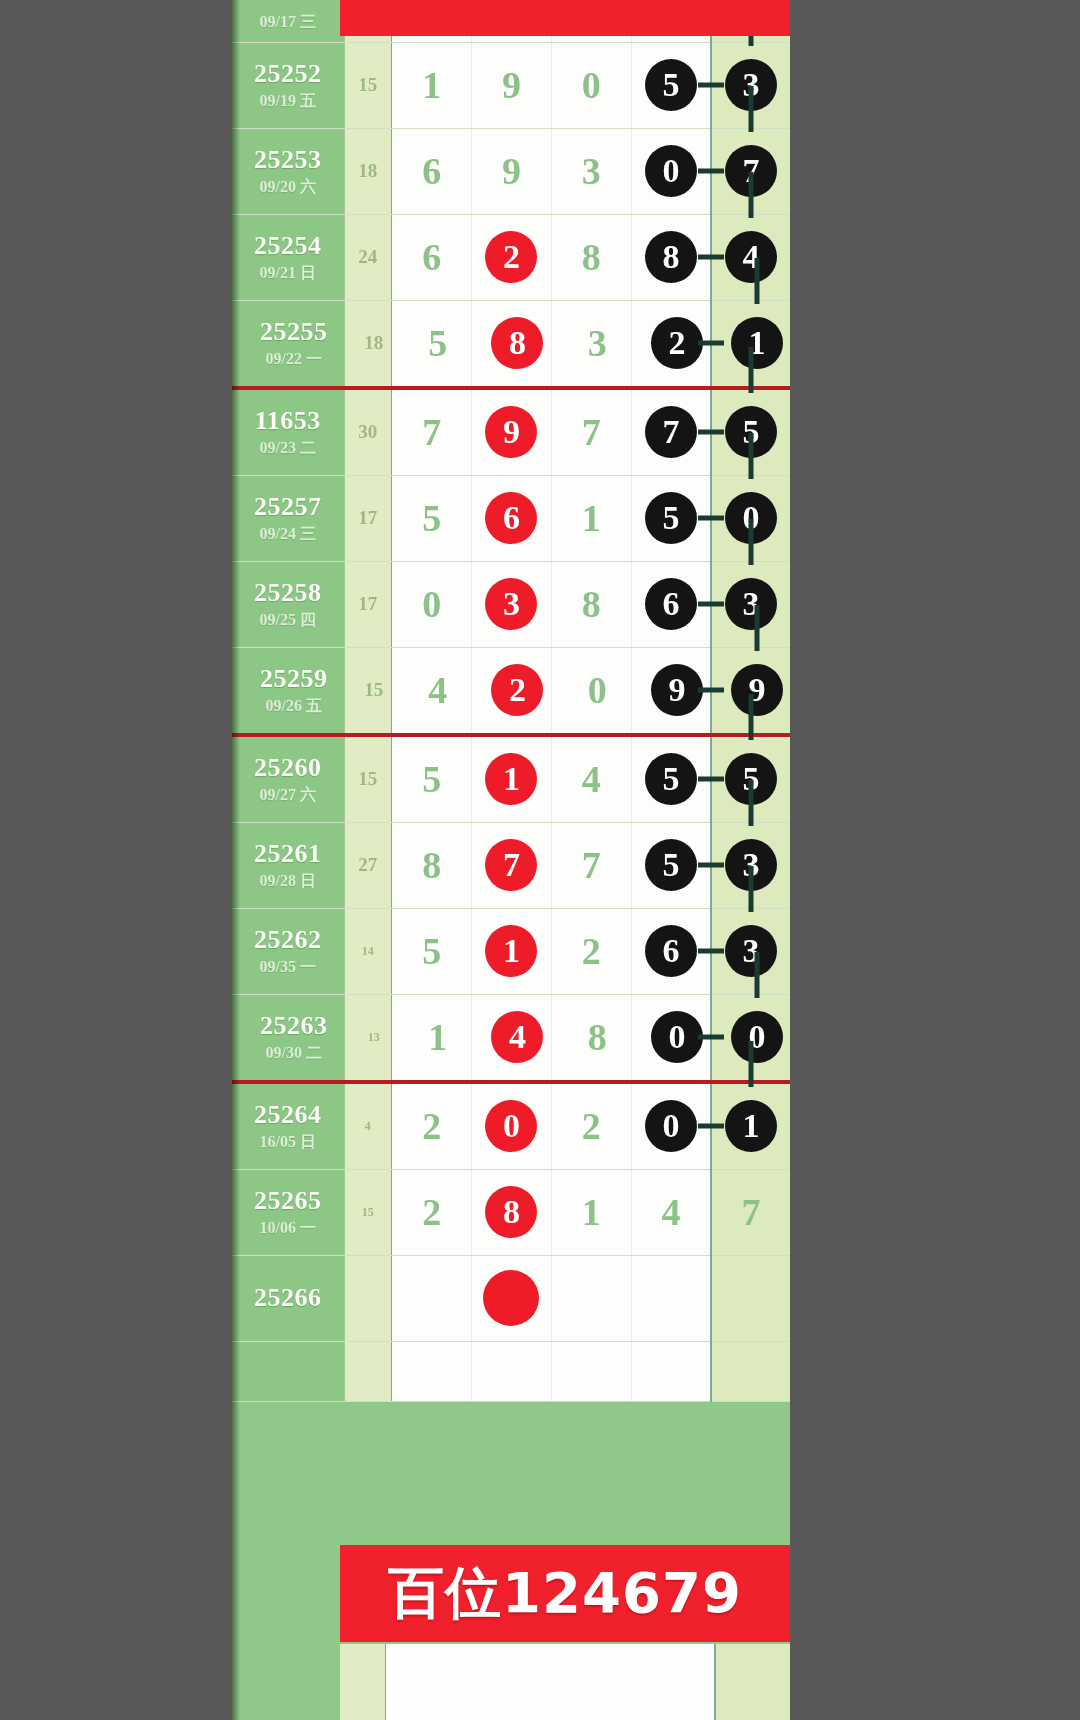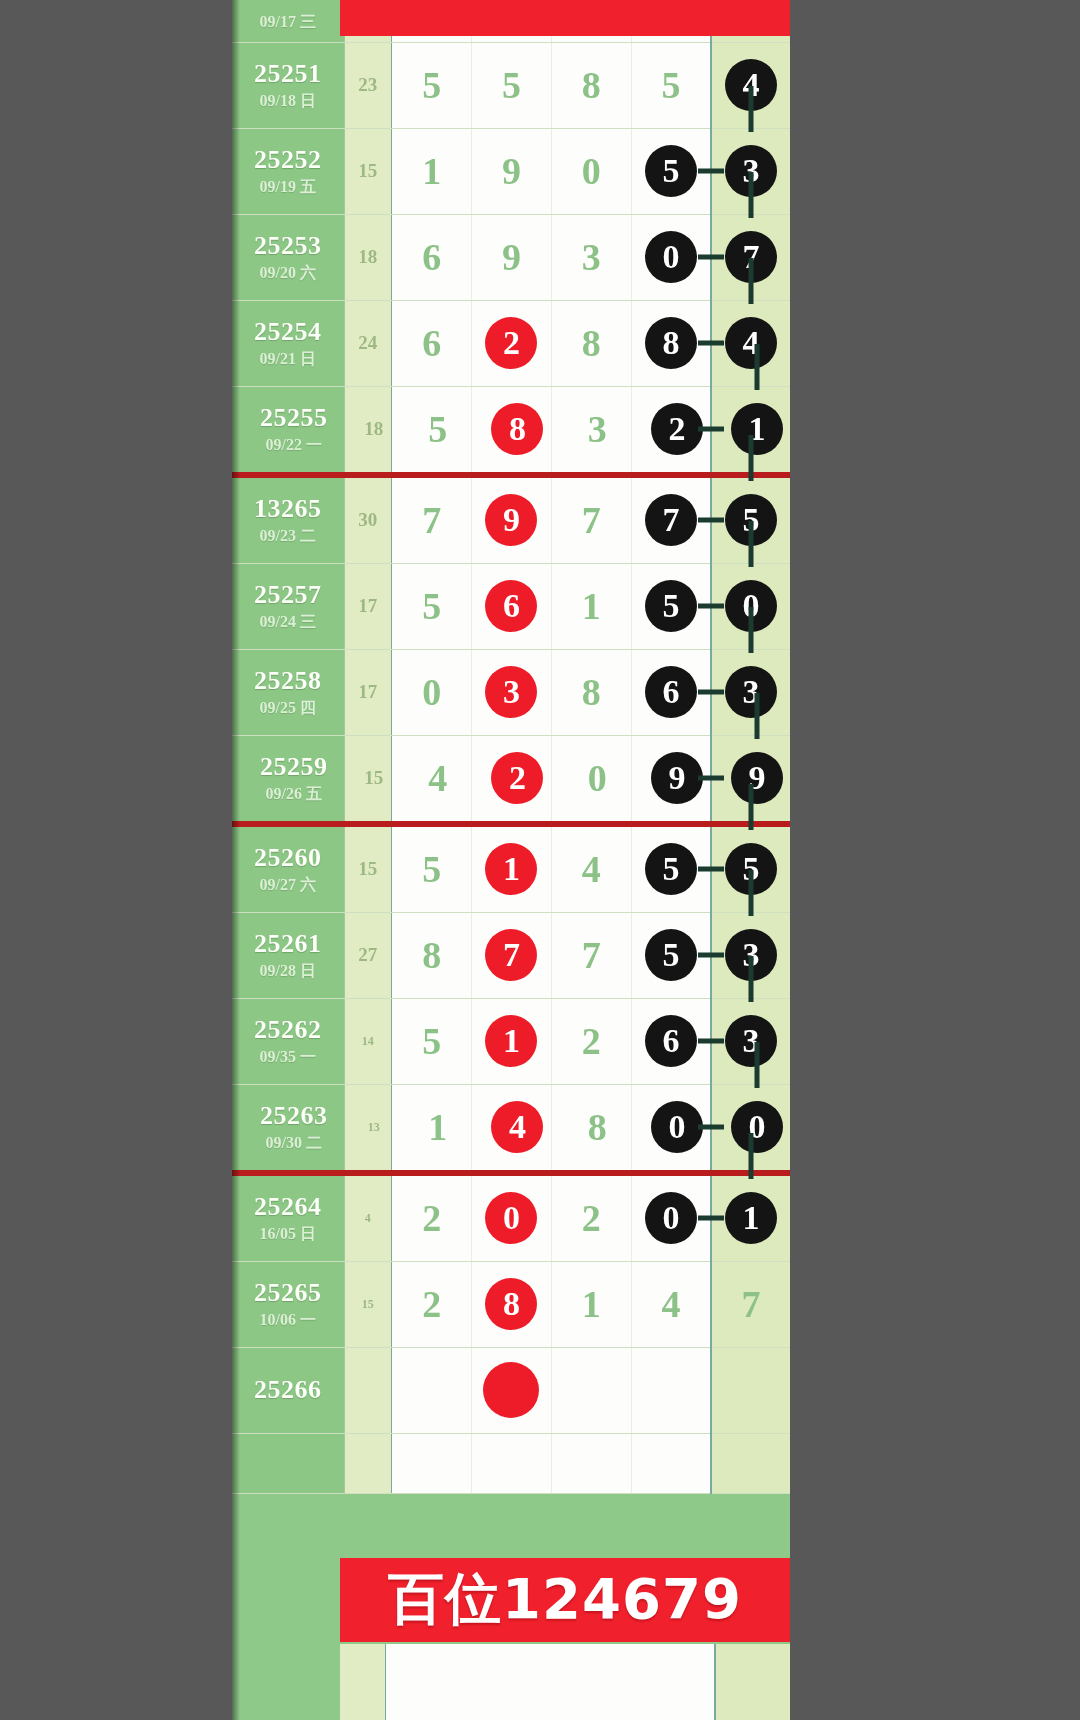--- a/index.html
+++ b/index.html
@@ -39,21 +39,21 @@
   }
   table.grid td { padding: 0; vertical-align: middle; }
 
   .c-issue { width: 108px; background: #8cc786; }
   .c-sum   { width: 46px;  background: #e2ecc4; }
   .c-dig   { width: 77px;  background: #fdfefb; }
   .c-trk   { width: 76px;  background: #ddeabd; }
 
   tr.r { height: 85px; }
   tr.r td { border-bottom: 1px solid #cfe0c2; }
-  tr.sep td { border-bottom: 6px solid #b91c1c; padding-left: 12px; }
+  tr.sep td { border-bottom: 4px solid #b91c1c; padding-left: 12px; }
 
   .c-dig { border-left: 1px solid #e8efe3; }
   .c-sum { border-left: 1px solid #a8c69c; border-right: 1px solid #7aa9a0;}
   .c-trk { border-left: 2px solid #7aa9a0; }
 
   .issue-wrap { text-align: center; line-height: 1.1; }
   .issue-no {
     color: #fdfff9; font-size: 26px; font-weight: 700;
     letter-spacing: 0.5px;
     text-shadow: 0 1px 1px rgba(80,120,70,0.45);
@@ -98,21 +98,21 @@
     text-align: center; font-size: 38px; font-weight: 700; color: #8cc187;
   }
   .blank-dot {
     display: inline-block; width: 56px; height: 56px;
     border-radius: 50%; background: #ee1c28;
   }
 
   
   .banner {
     position: absolute; left: 108px; bottom: 78px;
-    width: 450px; height: 84px;
+    width: 450px; height: 97px;
     background: #f0202c;
     display: flex; align-items: center; justify-content: center;
     z-index: 25;
   }
   .banner-text {
     color: #ffffff; font-size: 56px; font-weight: 700;
     font-family: "DejaVu Sans", sans-serif;
     letter-spacing: 1px;
     text-shadow: 0 2px 2px rgba(120,0,8,0.35);
     white-space: nowrap;
@@ -151,48 +151,20 @@
         </div>
       </td>
       <td class="c-sum"></td>
       <td class="c-dig"></td>
           <td class="c-dig"></td>
           <td class="c-dig"></td>
           <td class="c-dig"></td>
       <td class="c-trk"></td>
     </tr>
 
-    <tr class="r">
-      <td class="c-issue">
-            <div class="issue-wrap">
-        <div class="issue-no">25251</div>
-        <div class="issue-date">09/18 日</div>
-      </div>
-          </td>
-      <td class="c-sum">
-            <div class="sum-val">23</div>
-          </td>
-      <td class="c-dig">
-            <div class="digit">5</div>
-          </td>
-      <td class="c-dig">
-            <div class="digit">5</div>
-          </td>
-      <td class="c-dig">
-            <div class="digit">8</div>
-          </td>
-      <td class="c-dig">
-            <div class="digit">5</div>
-          </td>
-      <td class="c-trk">
-            <div class="cellbox">
-              <span class="ball black">4</span>
-            </div>
-          </td>
-    </tr>
 
     <tr class="r">
       <td class="c-issue">
             <div class="issue-wrap">
         <div class="issue-no">25252</div>
         <div class="issue-date">09/19 五</div>
       </div>
           </td>
       <td class="c-sum">
             <div class="sum-val">15</div>
@@ -319,21 +291,21 @@
             <div class="cellbox">
               <span class="vline"></span>
               <span class="ball black">1</span>
             </div>
           </td>
     </tr>
 
     <tr class="r">
       <td class="c-issue">
             <div class="issue-wrap">
-        <div class="issue-no">13265</div>
+        <div class="issue-no">11653</div>
         <div class="issue-date">09/23 二</div>
       </div>
           </td>
       <td class="c-sum">
             <div class="sum-val">30</div>
           </td>
       <td class="c-dig">
             <div class="digit">7</div>
           </td>
       <td class="c-dig">

